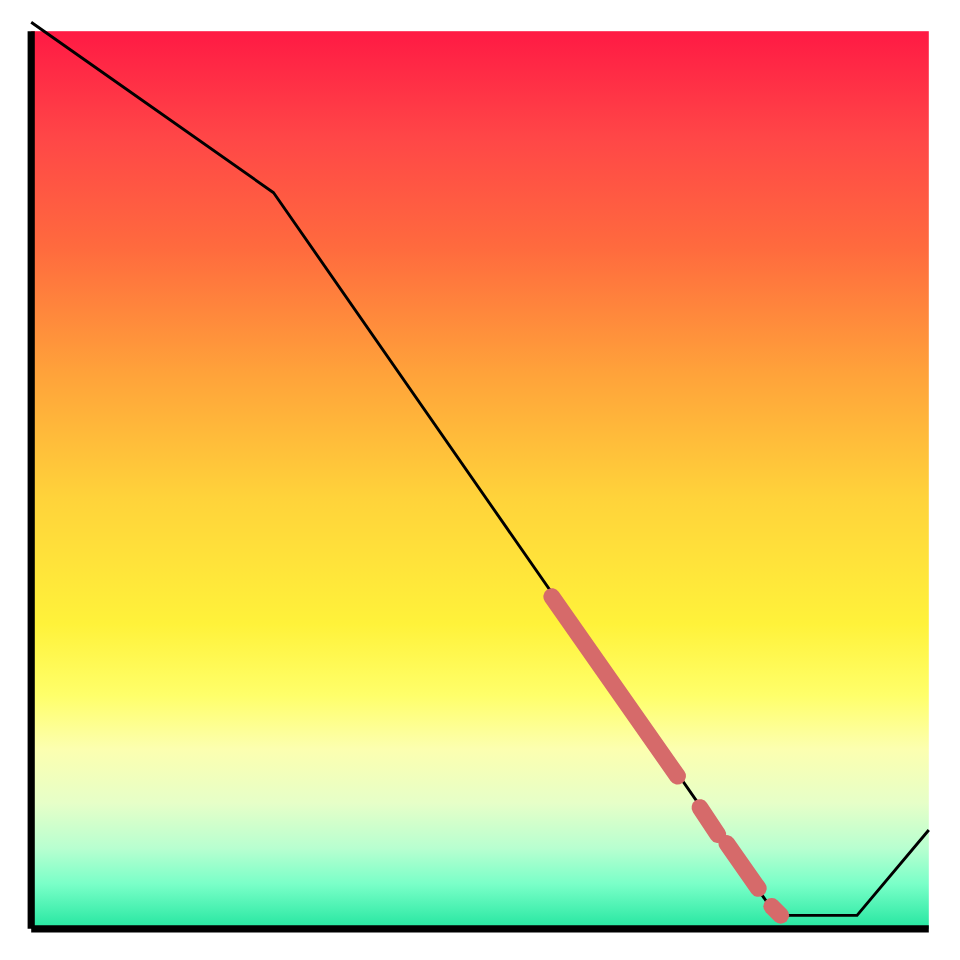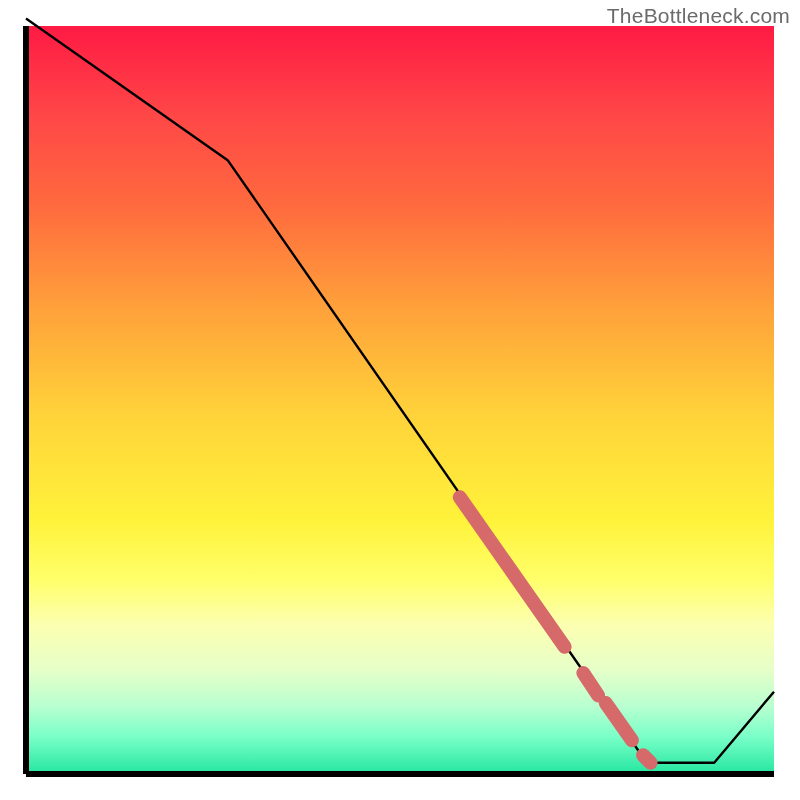--- a/index.html
+++ b/index.html
@@ -78,14 +78,13 @@
         <path d="M26.0 18.5 L228.0 160.6 L646.8 762.8 L714.2 762.8 L774.0 691.7" fill="none" stroke="#000" stroke-width="2.4" stroke-linejoin="round"></path>
       </g>
     <g id="highlight-group">
         <line x1="459.8" y1="497.2" x2="564.6" y2="646.8" stroke="#d66a6a" stroke-width="14" stroke-linecap="round"></line>
         <line x1="583.3" y1="673.0" x2="598.2" y2="695.5" stroke="#d66a6a" stroke-width="14" stroke-linecap="round"></line>
         <line x1="605.7" y1="702.9" x2="631.9" y2="740.3" stroke="#d66a6a" stroke-width="14" stroke-linecap="round"></line>
         <line x1="643.1" y1="755.3" x2="650.6" y2="762.8" stroke="#d66a6a" stroke-width="14" stroke-linecap="round"></line>
       </g>
   </svg>
 
-  <div class="watermark">TheBottleneck.com</div>
 </div>
 
 </body></html>

